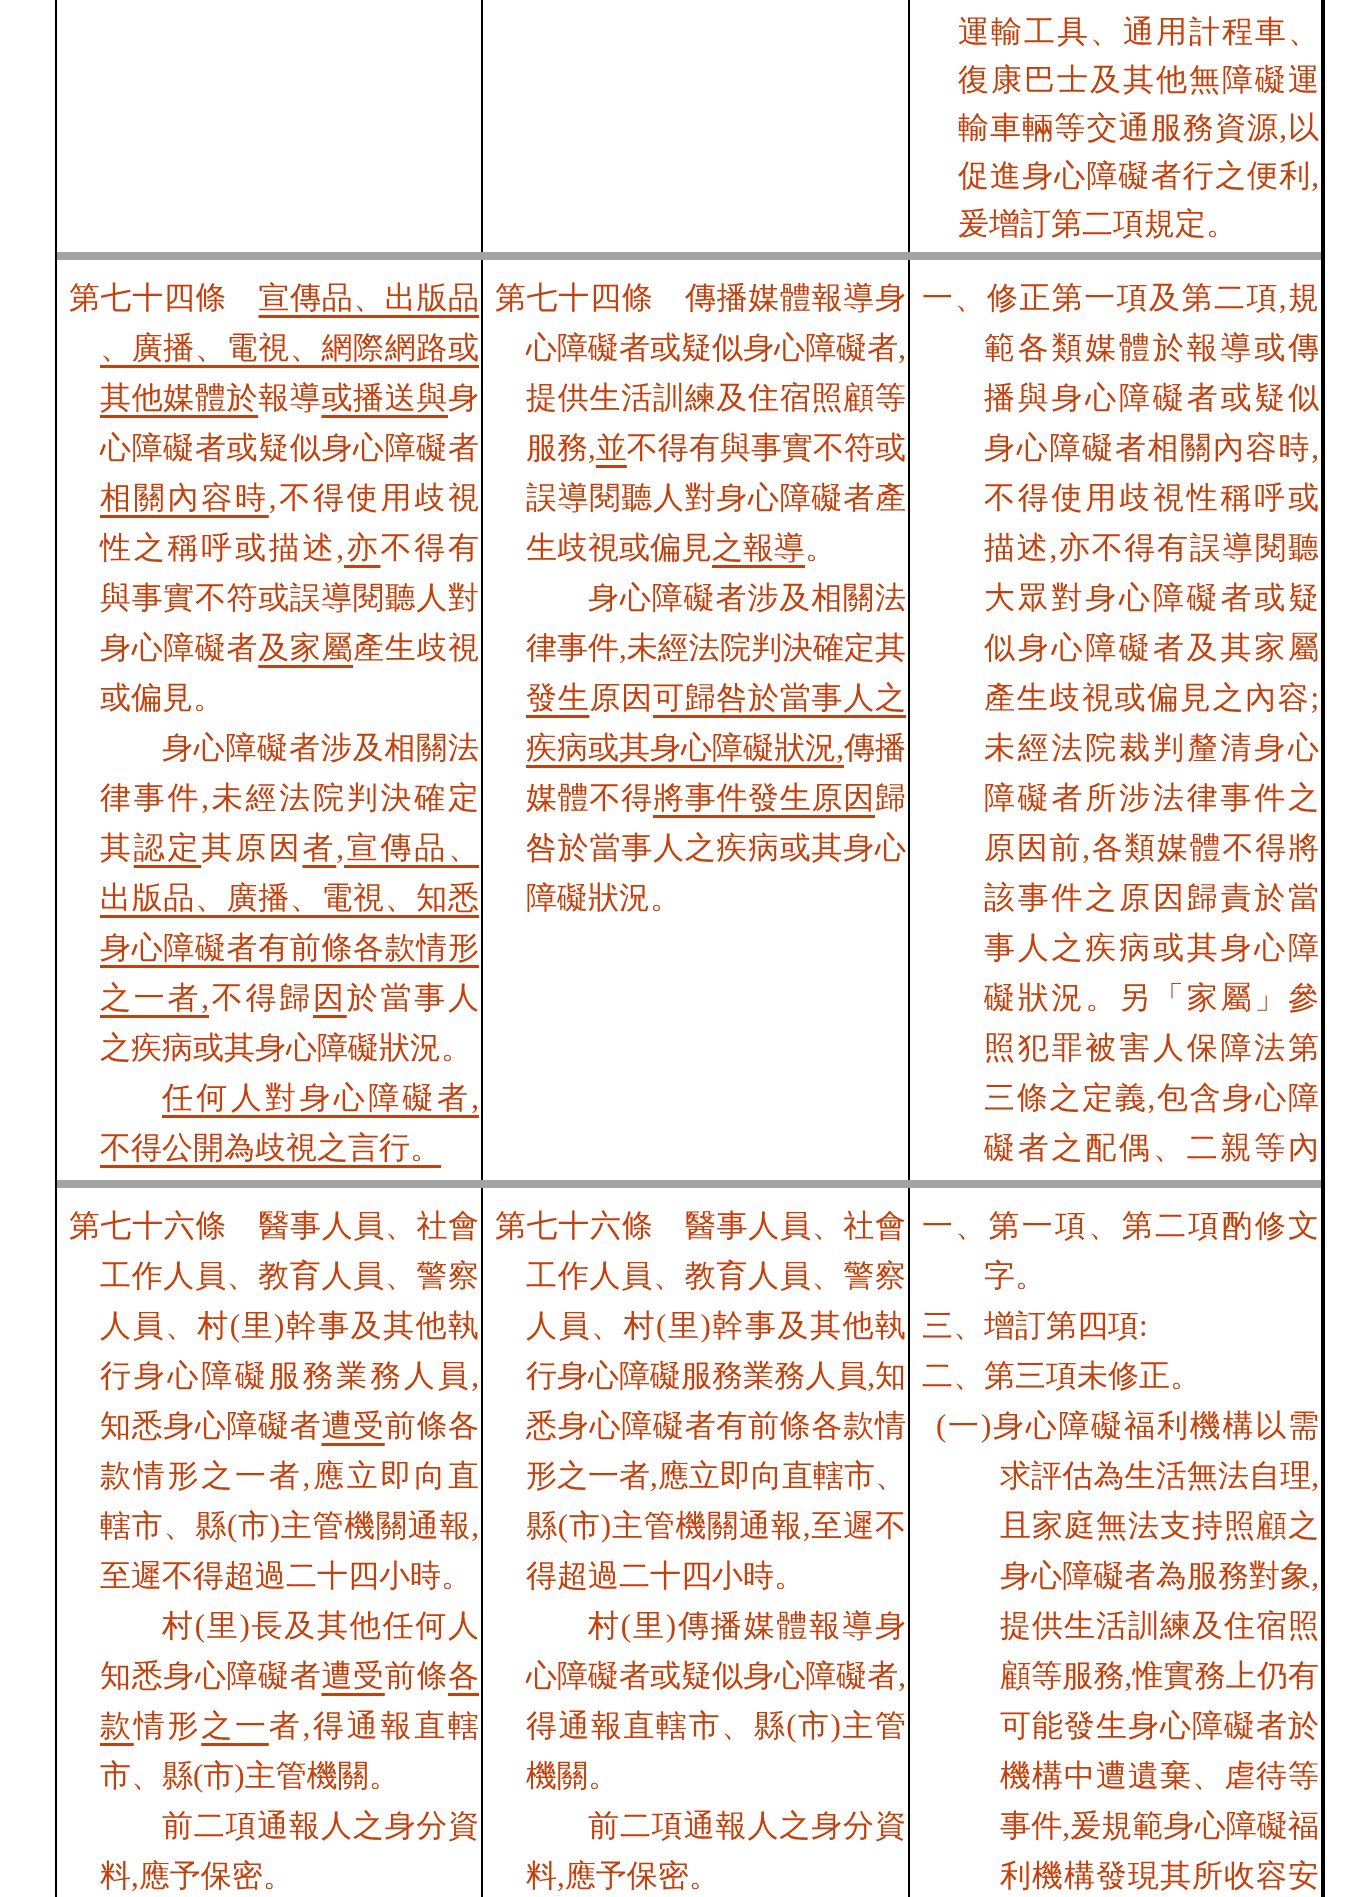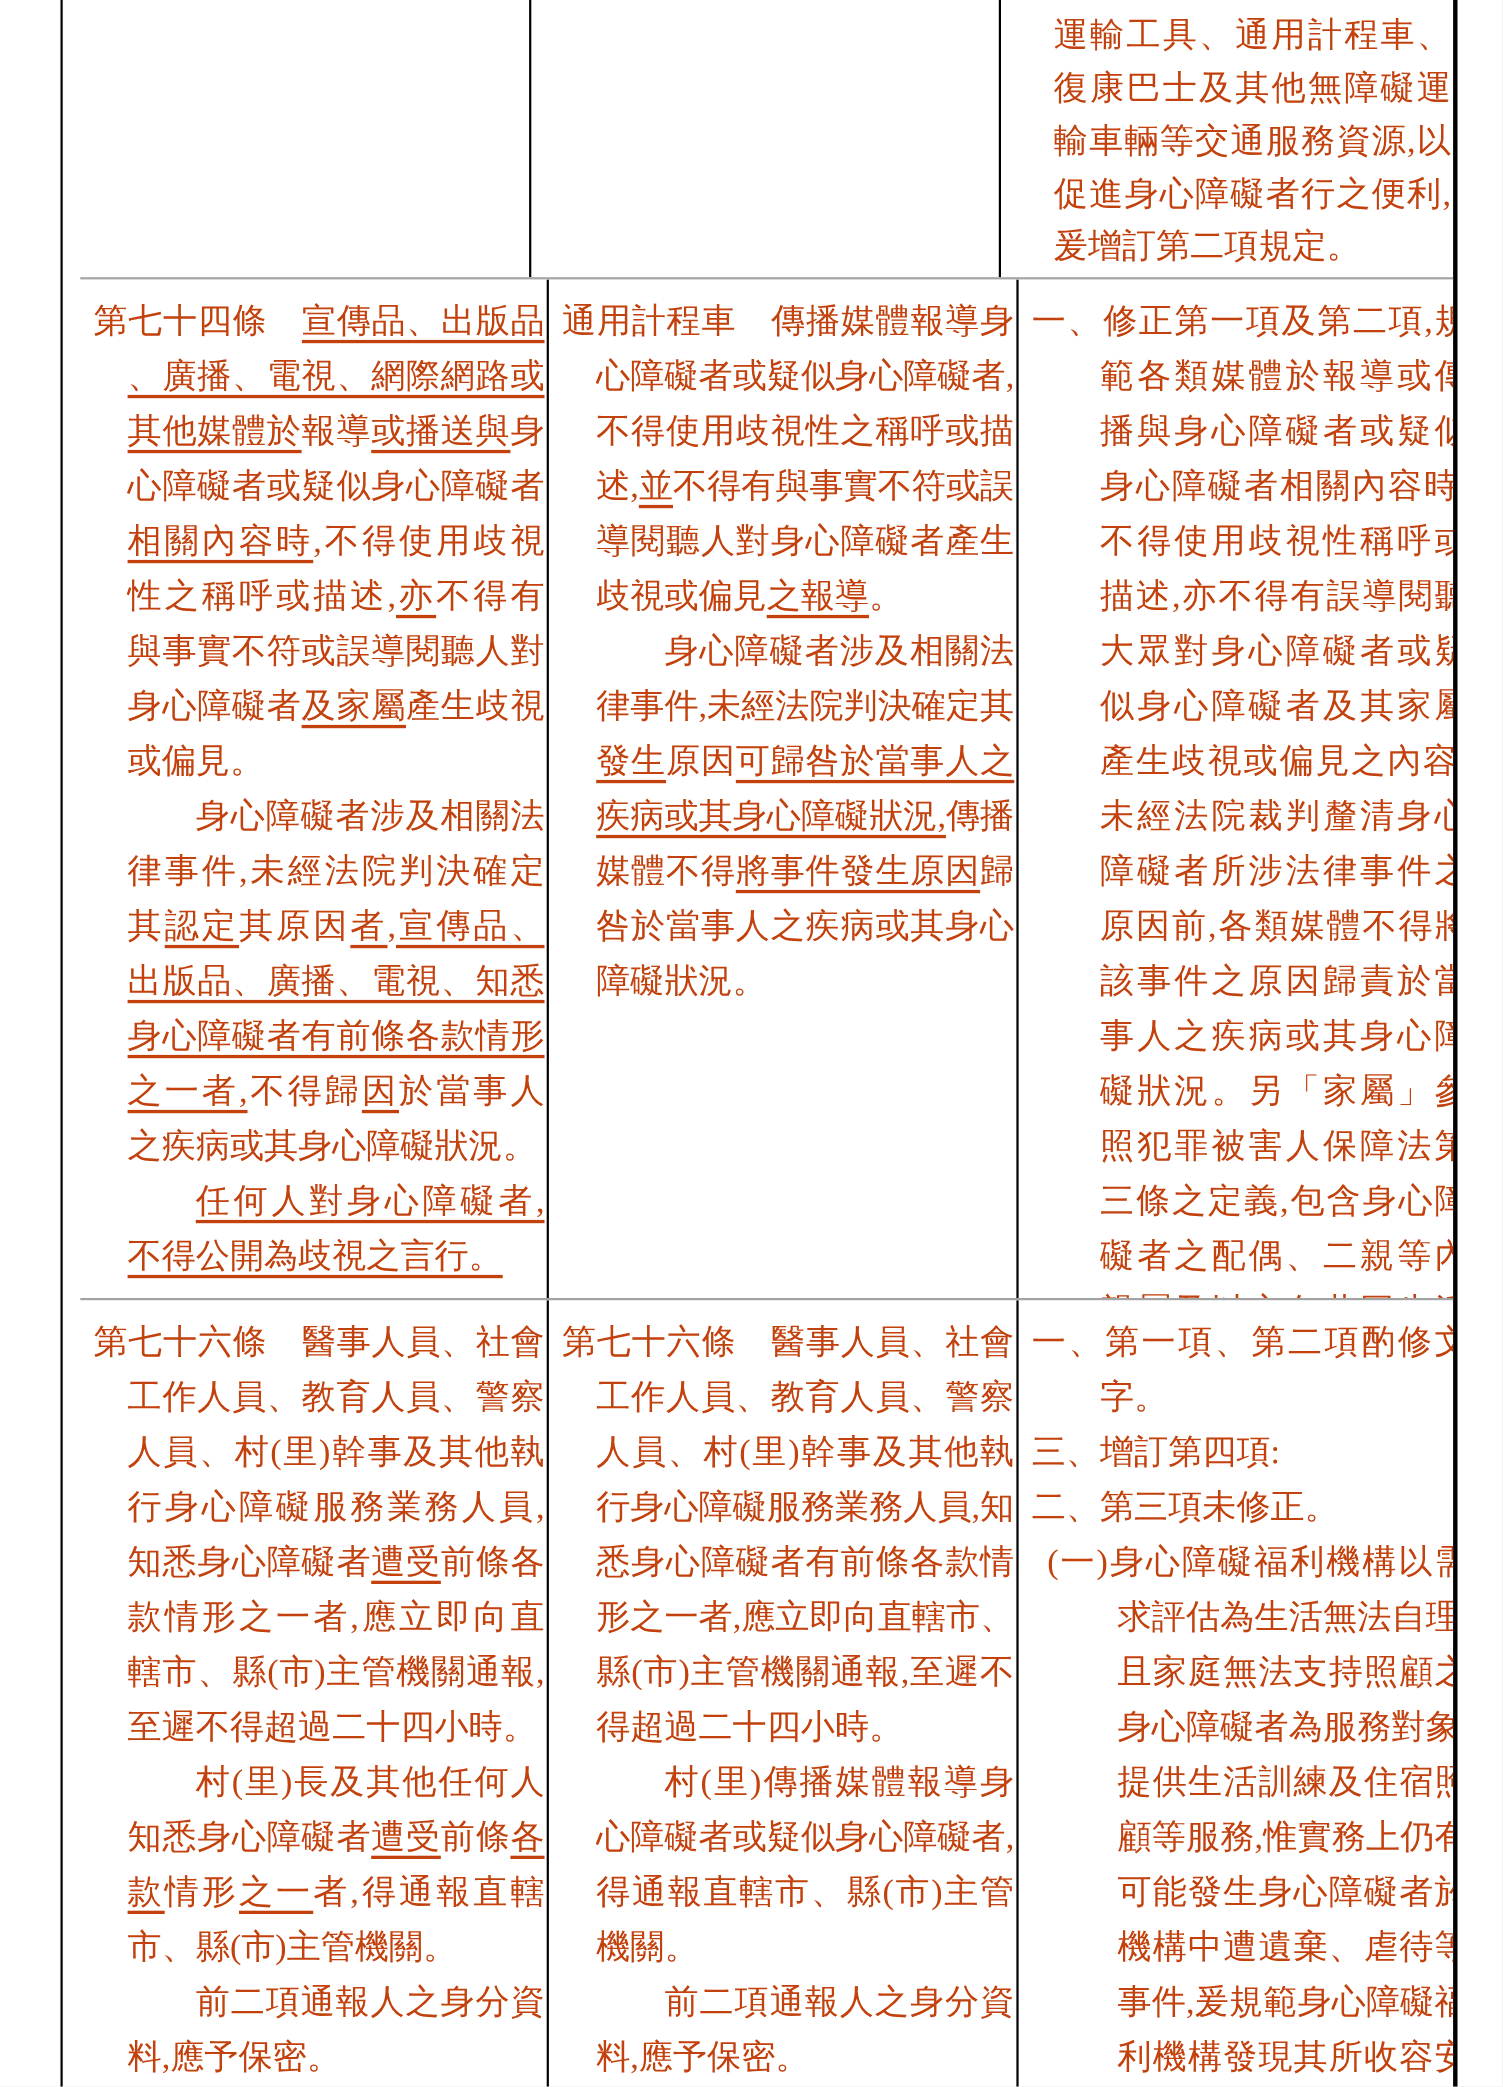--- a/index.html
+++ b/index.html
@@ -13,21 +13,21 @@
     box-sizing:border-box;
     border-left:2px solid #000;
     border-right:4px solid #000;
   }
   .t-row {
     display:grid;
     grid-template-columns:424px 427px 413px;
     box-sizing:border-box;
     overflow:hidden;
   }
-  .t-row + .t-row { border-top:2px solid #a3a3a3;margin-left:16px; }
+  .t-row + .t-row { border-top:8px solid #a3a3a3; }
   .row-0 { height:252px; }
   .row-1 { height:928px; }
   .row-2 { height:828px; }
   .t-cell {
     box-sizing:border-box;
     padding:13px 2px 0 12px;
     font-size:31px;
     line-height:50px;
     text-align:justify;
     line-break:anywhere;
@@ -60,21 +60,21 @@
           <div class="p-itemcont"><span>運輸工具、通用計程車、復康巴士及其他無障礙運輸車輛等交通服務資源,以促進身心障礙者行之便利,爰增訂第二項規定。</span></div>
         </div>
       </div>
       <div class="t-row row-1">
         <div class="t-cell">
           <div class="p-article"><span>第七十四條　</span><span class="u">宣傳品、出版品、廣播、電視、網際網路或其他媒體於</span><span>報導</span><span class="u">或播送與</span><span>身心障礙者或疑似身心障礙者</span><span class="u">相關內容時</span><span>,不得使用歧視性之稱呼或描述,</span><span class="u">亦</span><span>不得有與事實不符或誤導閱聽人對身心障礙者</span><span class="u">及家屬</span><span>產生歧視或偏見。</span></div>
           <div class="p-para"><span>身心障礙者涉及相關法律事件,未經法院判決確定其</span><span class="u">認定</span><span>其原因</span><span class="u">者</span><span>,</span><span class="u">宣傳品、出版品、廣播、電視、知悉身心障礙者有前條各款情形之一者,</span><span>不得歸</span><span class="u">因</span><span>於當事人之疾病或其身心障礙狀況。</span></div>
           <div class="p-para"><span class="u">任何人對身心障礙者,不得公開為歧視之言行。</span></div>
         </div>
         <div class="t-cell">
-          <div class="p-article"><span>通用計程車　傳播媒體報導身心障礙者或疑似身心障礙者,不得使用歧視性之稱呼或描述,</span><span class="u">並</span><span>不得有與事實不符或誤導閱聽人對身心障礙者產生歧視或偏見</span><span class="u">之報導</span><span>。</span></div>
+          <div class="p-article"><span>第七十四條　傳播媒體報導身心障礙者或疑似身心障礙者,提供生活訓練及住宿照顧等服務,</span><span class="u">並</span><span>不得有與事實不符或誤導閱聽人對身心障礙者產生歧視或偏見</span><span class="u">之報導</span><span>。</span></div>
           <div class="p-para"><span>身心障礙者涉及相關法律事件,未經法院判決確定其</span><span class="u">發生</span><span>原因</span><span class="u">可歸咎於當事人之疾病或其身心障礙狀況,</span><span>傳播媒體不得</span><span class="u">將事件發生原因</span><span>歸咎於當事人之疾病或其身心障礙狀況。</span></div>
         </div>
         <div class="t-cell">
           <div class="p-item"><span>一、修正第一項及第二項,規範各類媒體於報導或傳播與身心障礙者或疑似身心障礙者相關內容時,不得使用歧視性稱呼或描述,亦不得有誤導閱聽大眾對身心障礙者或疑似身心障礙者及其家屬產生歧視或偏見之內容;未經法院裁判釐清身心障礙者所涉法律事件之原因前,各類媒體不得將該事件之原因歸責於當事人之疾病或其身心障礙狀況。另「家屬」參照犯罪被害人保障法第三條之定義,包含身心障礙者之配偶、二親等內親屬及以永久共同生活為目的同居一家之人。</span></div>
         </div>
       </div>
       <div class="t-row row-2">
         <div class="t-cell">
           <div class="p-article"><span>第七十六條　醫事人員、社會工作人員、教育人員、警察人員、村(里)幹事及其他執行身心障礙服務業務人員,知悉身心障礙者</span><span class="u">遭受</span><span>前條各款情形之一者,應立即向直轄市、縣(市)主管機關通報,至遲不得超過二十四小時。</span></div>
           <div class="p-para"><span>村(里)長及其他任何人知悉身心障礙者</span><span class="u">遭受</span><span>前條</span><span class="u">各款</span><span>情形</span><span class="u">之一</span><span>者,得通報直轄市、縣(市)主管機關。</span></div>

